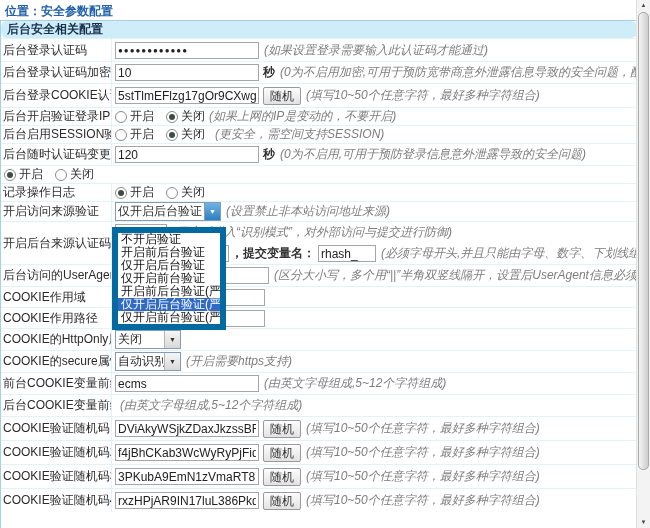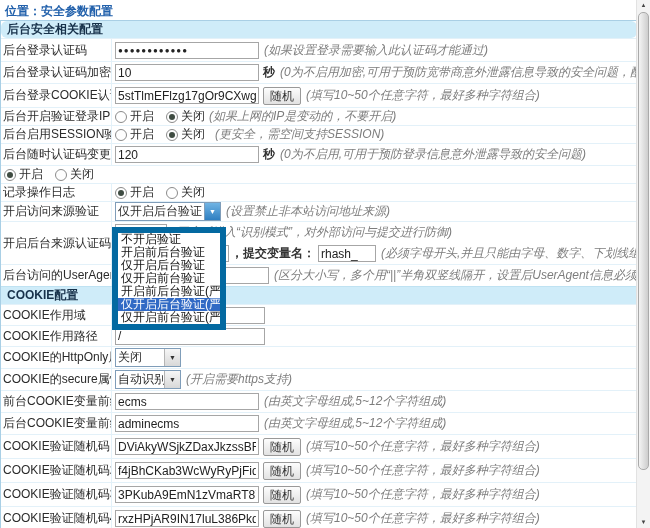--- a/index.html
+++ b/index.html
@@ -153,21 +153,20 @@
     </div>
 
     <div class="row" style="height:21px">
       <div class="lbl">后台访问的UserAgent包含</div>
       <div class="val">
         <input class="inp w150" value="" style="">
         <span class="hint">(区分大小写，多个用“||”半角双竖线隔开，设置后UserAgent信息必须包含这些字符才能访问后台)</span>
       </div>
     </div>
 
-    <div class="secrow">COOKIE配置</div>
 
     <div class="row" style="height:20px">
       <div class="lbl">COOKIE作用域</div>
       <div class="val">
         <input class="inp w146" value="" style="">
       </div>
     </div>
 
     <div class="row" style="height:20px">
       <div class="lbl">COOKIE作用路径</div>
@@ -201,21 +200,20 @@
       <div class="lbl">前台COOKIE变量前缀</div>
       <div class="val">
         <input class="inp w140" value="ecms" style="">
         <span class="hint">(由英文字母组成,5~12个字符组成)</span>
       </div>
     </div>
 
     <div class="row" style="height:21px">
       <div class="lbl">后台COOKIE变量前缀</div>
       <div class="val">
-        <input class="inp w140" value="adminecms" style="">
         <span class="hint">(由英文字母组成,5~12个字符组成)</span>
       </div>
     </div>
 
     <div class="row" style="height:23px">
       <div class="lbl">COOKIE验证随机码</div>
       <div class="val">
         <input class="inp w140" value="DViAkyWSjkZDaxJkzssBFq5ftGPVPsd" style="">
         <button class="btn">随机</button>
         <span class="hint">(填写10~50个任意字符，最好多种字符组合)</span>

